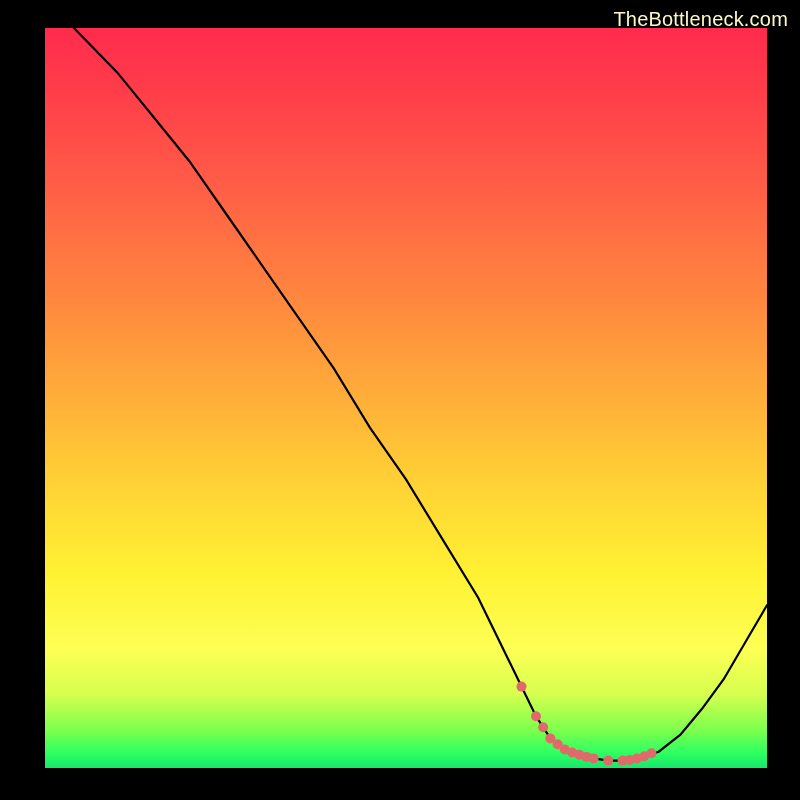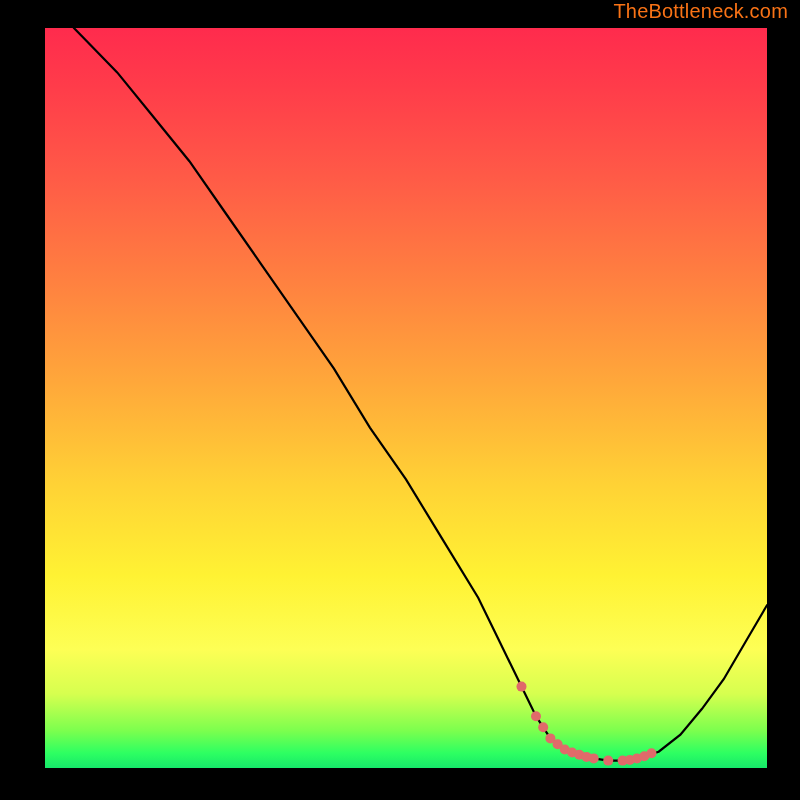--- a/index.html
+++ b/index.html
@@ -12,23 +12,23 @@
     font-family: Arial, Helvetica, sans-serif;
   }
   .frame {
     position: relative;
     width: 800px;
     height: 800px;
     background: #000;
   }
   .watermark {
     position: absolute;
-    top: 0;
+    top: 8px;
     right: 12px;
-    color: #f97316;
+    color: #fef9c3;
     font-size: 20px;
     font-weight: 500;
     letter-spacing: 0.2px;
     z-index: 10;
     user-select: none;
   }
   .plot-area {
     position: absolute;
     left: 45px;
     top: 28px;

